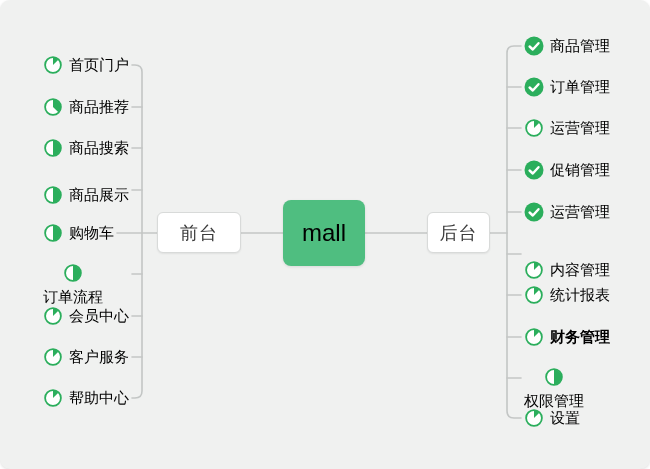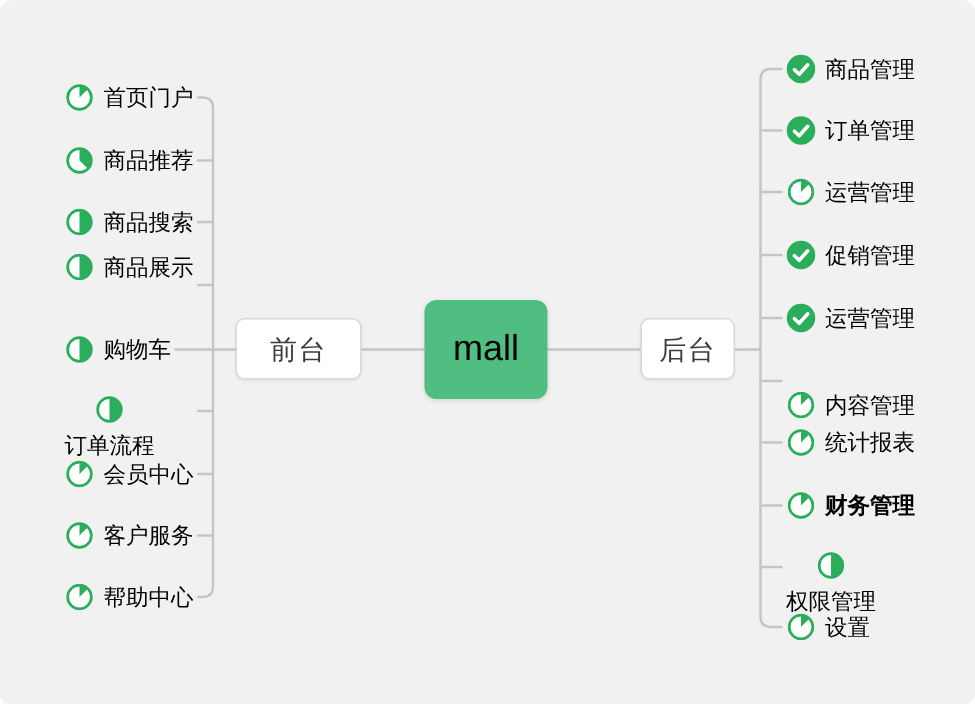--- a/index.html
+++ b/index.html
@@ -98,21 +98,21 @@
       </div>
       <div class="topic-row" style="left: 43px; top: 138px;">
         <span class="icon">
           <svg width="18" height="18" viewBox="0 0 18 18">
             <circle cx="9" cy="9" r="7.9" fill="#ffffff" stroke="#2BAE5C" stroke-width="1.8"></circle>
             <path d="M9 9 L9 1.4000000000000004 A7.6 7.6 0 0 1 9.00 16.60 Z" fill="#2BAE5C"></path>
           </svg>
         </span>
         <span class="label">商品搜索</span>
       </div>
-      <div class="topic-row" style="left: 43px; top: 168px;">
+      <div class="topic-row" style="left: 43px; top: 185px;">
         <span class="icon">
           <svg width="18" height="18" viewBox="0 0 18 18">
             <circle cx="9" cy="9" r="7.9" fill="#ffffff" stroke="#2BAE5C" stroke-width="1.8"></circle>
             <path d="M9 9 L9 1.4000000000000004 A7.6 7.6 0 0 1 9.00 16.60 Z" fill="#2BAE5C"></path>
           </svg>
         </span>
         <span class="label">商品展示</span>
       </div>
       <div class="topic-row" style="left: 43px; top: 223px;">
         <span class="icon">

